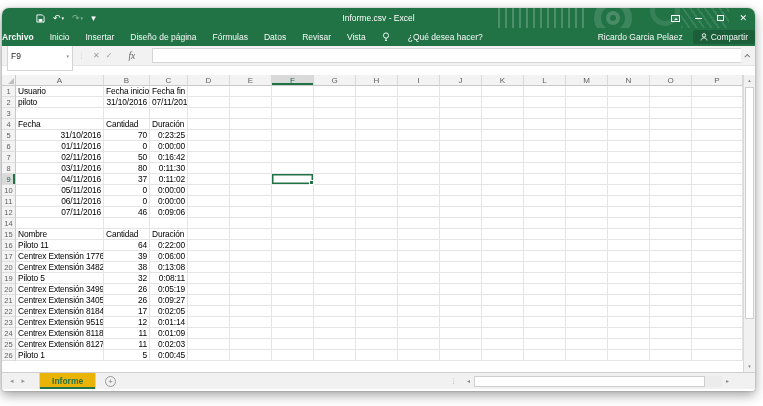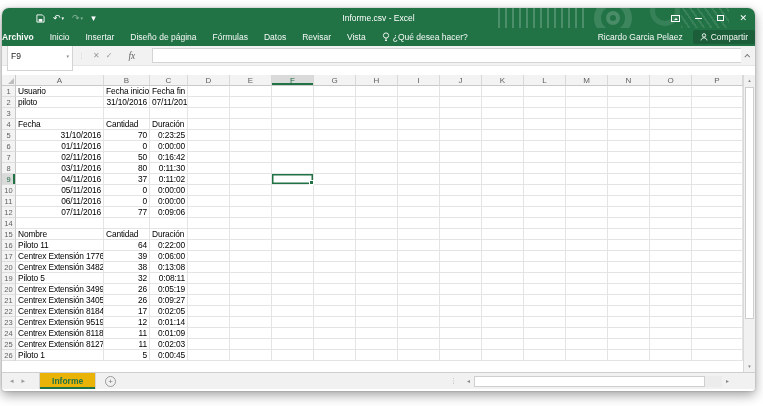--- a/index.html
+++ b/index.html
@@ -30,21 +30,21 @@
   .deco-ring3 { position:absolute; left:648px; top:-12px; width:30px; height:30px; border:5px solid rgba(255,255,255,.10); border-radius:50%; }
   .deco-diag  { position:absolute; right:26px; top:0; width:48px; height:20px;
                 background:repeating-linear-gradient(55deg, rgba(255,255,255,.10) 0 2px, transparent 2px 6px); }
 
   
   .menubar { position:relative; height:18px; background:#217346; display:flex; align-items:center;
              color:rgba(255,255,255,.96); font-size:8.5px; padding:0 0; z-index:2; }
   .mtabs { display:flex; align-items:center; gap:16px; }
   .mtab { white-space:nowrap; cursor:default; }
   .mtab.first { font-weight:bold; }
-  .tellme { display:flex; align-items:center; gap:3px; margin-left:16px; white-space:nowrap; }
+  .tellme { display:flex; align-items:center; gap:18px; margin-left:16px; white-space:nowrap; }
   .mright { margin-left:auto; display:flex; align-items:center; gap:10px; white-space:nowrap; }
   .share { display:flex; align-items:center; gap:3px; background:rgba(0,0,0,.18); padding:2px 7px; border-radius:2px; }
 
   
   .fbar { height:20px; background:#f2f2f2; border-bottom:1px solid #e6e6e6; display:flex; align-items:center; padding-left:5px; }
   .namebox { width:66px; height:31px; background:#fff; border:1px solid #d4d4d4; display:flex; align-items:center;
              justify-content:space-between; font-size:8.5px; color:#222; padding:0 3px; }
   .nbdd { font-size:5px; color:#888; }
   .fsep { color:#c4c4c4; font-size:7px; margin:0 5px; }
   .fbtn { color:#9a9a9a; font-size:8px; margin:0 3px; }
@@ -414,21 +414,21 @@
             <div class="cell cK"></div>
             <div class="cell cL"></div>
             <div class="cell cM"></div>
             <div class="cell cN"></div>
             <div class="cell cO"></div>
             <div class="cell cP"></div>
           </div>
           <div class="row">
             <div class="rh">12</div>
             <div class="cell cA ar">07/11/2016</div>
-            <div class="cell cB ar">77</div>
+            <div class="cell cB ar">46</div>
             <div class="cell cC ar">0:09:06</div>
             <div class="cell cD"></div>
             <div class="cell cE"></div>
             <div class="cell cF"></div>
             <div class="cell cG"></div>
             <div class="cell cH"></div>
             <div class="cell cI"></div>
             <div class="cell cJ"></div>
             <div class="cell cK"></div>
             <div class="cell cL"></div>

